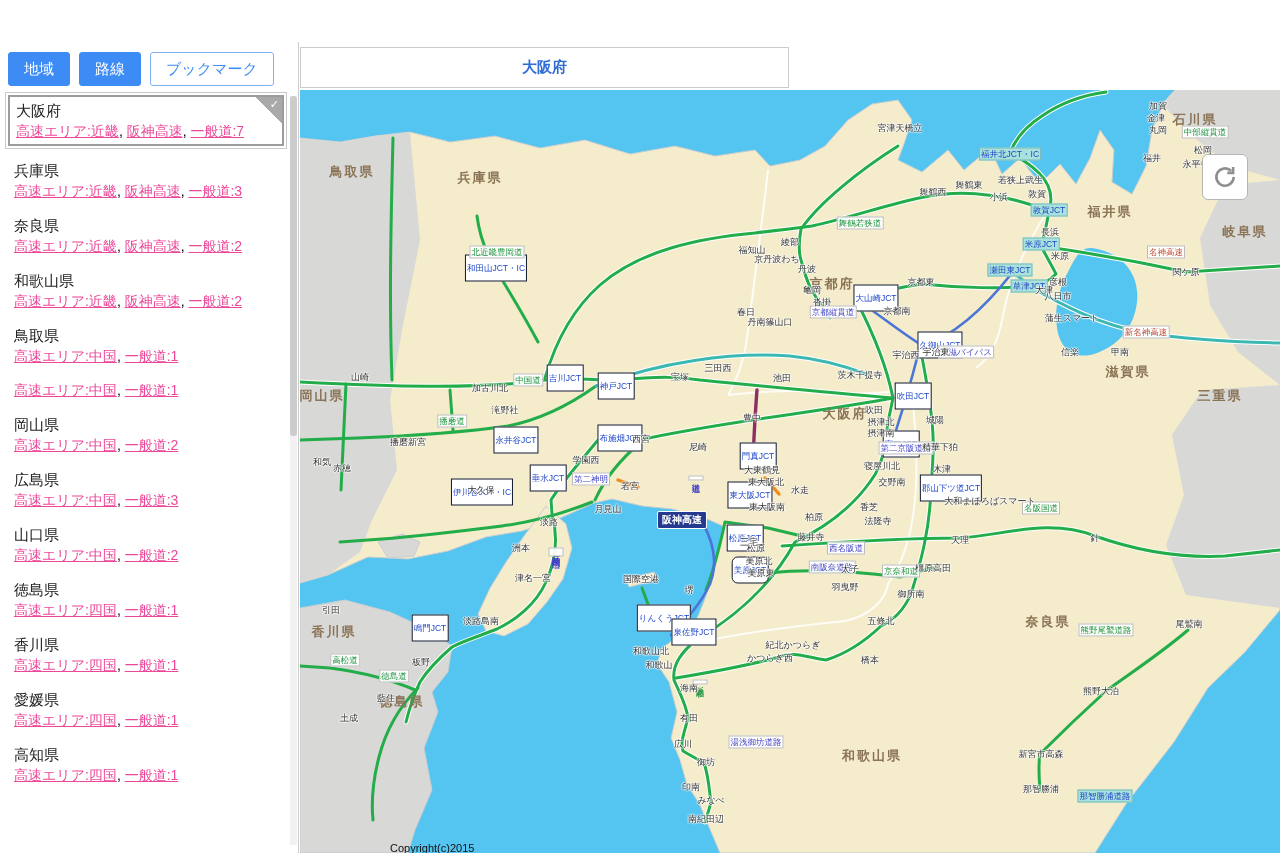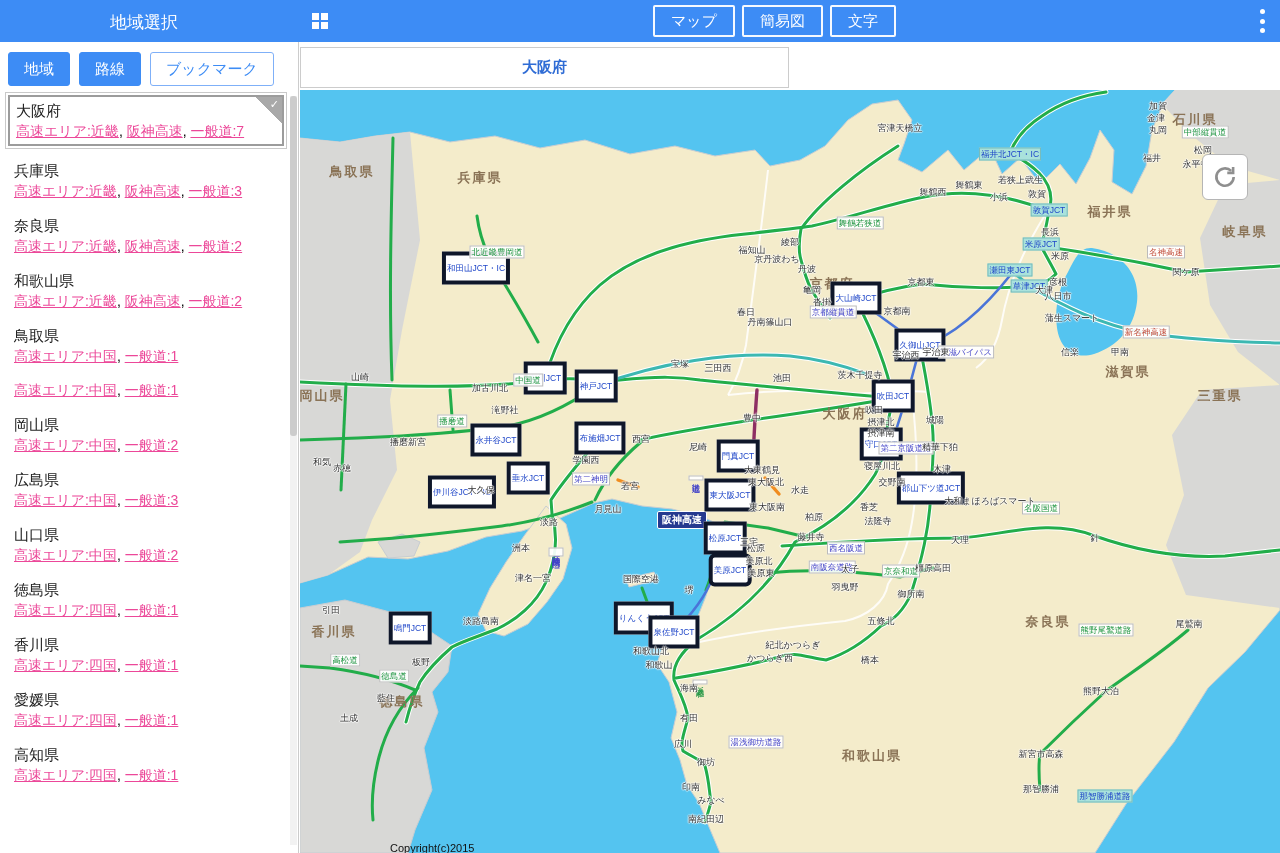--- a/index.html
+++ b/index.html
@@ -62,22 +62,22 @@
   .rb { fill:none; stroke:#4a74d8; stroke-width:2.6; stroke-linecap:round; stroke-linejoin:round; }
   .rm { fill:none; stroke:#8e2f63; stroke-width:3.4; stroke-linecap:round; }
   .ro { fill:none; stroke:#f08c1e; stroke-width:3.4; stroke-linecap:round; }
   .border-line { fill:none; stroke:#ffffff; stroke-width:2; opacity:.85; }
 
   .label-layer { position:absolute; left:0; top:0; width:980px; height:763px; }
   .ml { position:absolute; transform:translate(-50%,-50%); white-space:nowrap; }
   .ml.pref { font-size:13px; font-weight:bold; color:#8a7356; letter-spacing:2px; }
   .ml.city { font-size:9px; color:#333;
     text-shadow:1px 0 1px #fff,-1px 0 1px #fff,0 1px 1px #fff,0 -1px 1px #fff; }
-  .ml.jct { font-size:8.5px; color:#1f46c8; background:#fff; border:4px solid #0f172a;
-    padding:7px 1px; line-height:11px; }
+  .ml.jct { font-size:8.5px; color:#1f46c8; background:#fff; border:1px solid #0f172a;
+    padding:7px 1px; line-height:11px;margin-left:20px; }
   .ml.hl { font-size:8.5px; color:#1f46c8; background:#a9e2dc; border:1px solid #7bb;
     padding:0 1px; line-height:11px; }
   .ml.road { font-size:8.5px; color:#4141c8; background:rgba(255,255,255,.92);
     border:1px solid #bbb; padding:0 1px; line-height:11px; }
   .ml.roadg { font-size:8.5px; color:#1d9440; background:rgba(255,255,255,.92);
     border:1px solid #bbb; padding:0 1px; line-height:11px; }
   .ml.red { font-size:8.5px; color:#c14b3a; background:rgba(255,255,255,.92);
     border:1px solid #bbb; padding:0 1px; line-height:11px; }
   .ml.navy { font-size:10px; font-weight:bold; color:#fff; background:#25398f;
     border:1px solid #fff; padding:1px 4px; border-radius:2px; }
@@ -86,39 +86,20 @@
   .refresh-btn { position:absolute; left:902px; top:64px; width:46px; height:46px;
     background:#fff; border:1px solid #b5b5b5; border-radius:6px; cursor:pointer;
     display:flex; align-items:center; justify-content:center; }
   .map-copyright { position:absolute; left:90px; top:752px; font-size:11px; color:#111; }
 </style>
 </head>
 <body>
 
 <div id="app">
 
-  <div class="topbar">
-    <div class="topbar-title">地域選択</div>
-    <div class="grid-icon">
-      <span></span>
-        <span></span>
-        <span></span>
-        <span></span>
-    </div>
-    <div class="tb-buttons">
-        <button class="tb-btn">マップ</button>
-        <button class="tb-btn">簡易図</button>
-        <button class="tb-btn">文字</button>
-      </div>
-    <div class="kebab-icon">
-      <i></i>
-        <i></i>
-        <i></i>
-    </div>
-  </div>
 
   <div class="sidebar">
     <div class="tabs">
         <button class="tab filled">地域</button>
         <button class="tab filled">路線</button>
         <button class="tab outline">ブックマーク</button>
       </div>
     <div class="pref-list">
         <div class="pref-item selected">
           <span class="check-badge">✓</span>
@@ -382,21 +363,21 @@
           <div class="ml city" style="left: 640px; top: 357px;">精華下狛</div>
           <div class="ml city" style="left: 642px; top: 379px;">木津</div>
           <div class="ml city" style="left: 512px; top: 200px;">亀岡</div>
           <div class="ml city" style="left: 507px; top: 179px;">丹波</div>
           <div class="ml city" style="left: 477px; top: 169px;">京丹波わち</div>
           <div class="ml city" style="left: 490px; top: 152px;">綾部</div>
           <div class="ml city" style="left: 452px; top: 160px;">福知山</div>
           <div class="ml city" style="left: 446px; top: 222px;">春日</div>
           <div class="ml city" style="left: 470px; top: 232px;">丹南篠山口</div>
           <div class="ml city" style="left: 418px; top: 278px;">三田西</div>
-          <div class="ml city" style="left: 380px; top: 274px;">宝塚</div>
+          <div class="ml city" style="left: 380px; top: 287px;">宝塚</div>
           <div class="ml city" style="left: 482px; top: 288px;">池田</div>
           <div class="ml city" style="left: 560px; top: 285px;">茨木千提寺</div>
           <div class="ml city" style="left: 452px; top: 328px;">豊中</div>
           <div class="ml city" style="left: 574px; top: 320px;">吹田</div>
           <div class="ml city" style="left: 581px; top: 332px;">摂津北</div>
           <div class="ml city" style="left: 581px; top: 343px;">摂津南</div>
           <div class="ml city" style="left: 582px; top: 376px;">寝屋川北</div>
           <div class="ml city" style="left: 592px; top: 392px;">交野南</div>
           <div class="ml city" style="left: 462px; top: 380px;">大東鶴見</div>
           <div class="ml city" style="left: 466px; top: 392px;">東大阪北</div>

